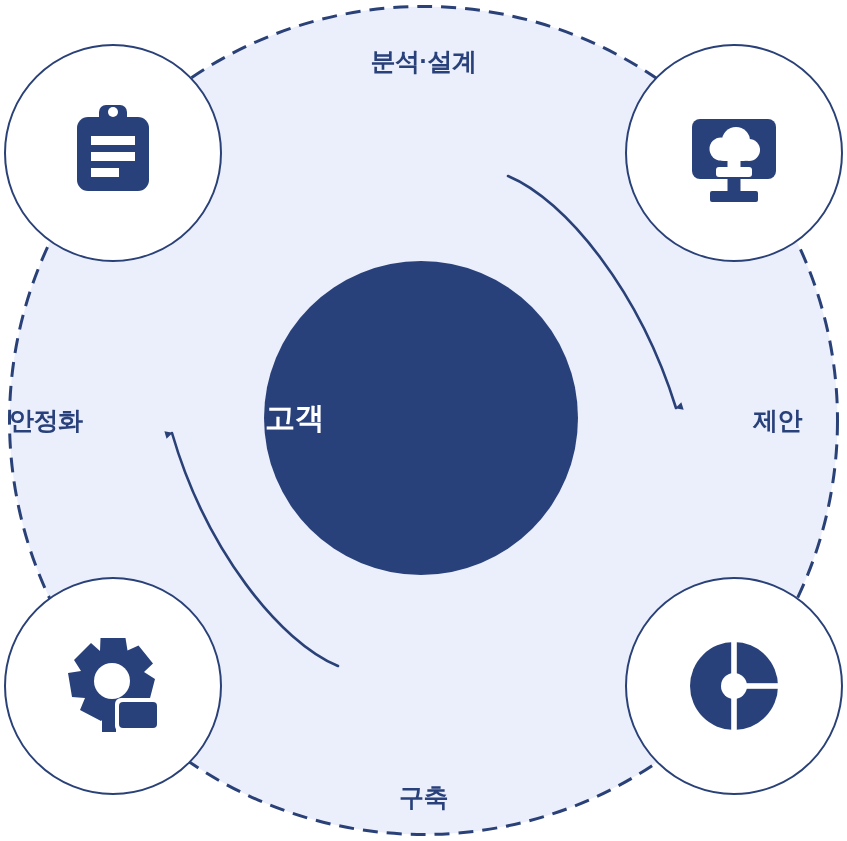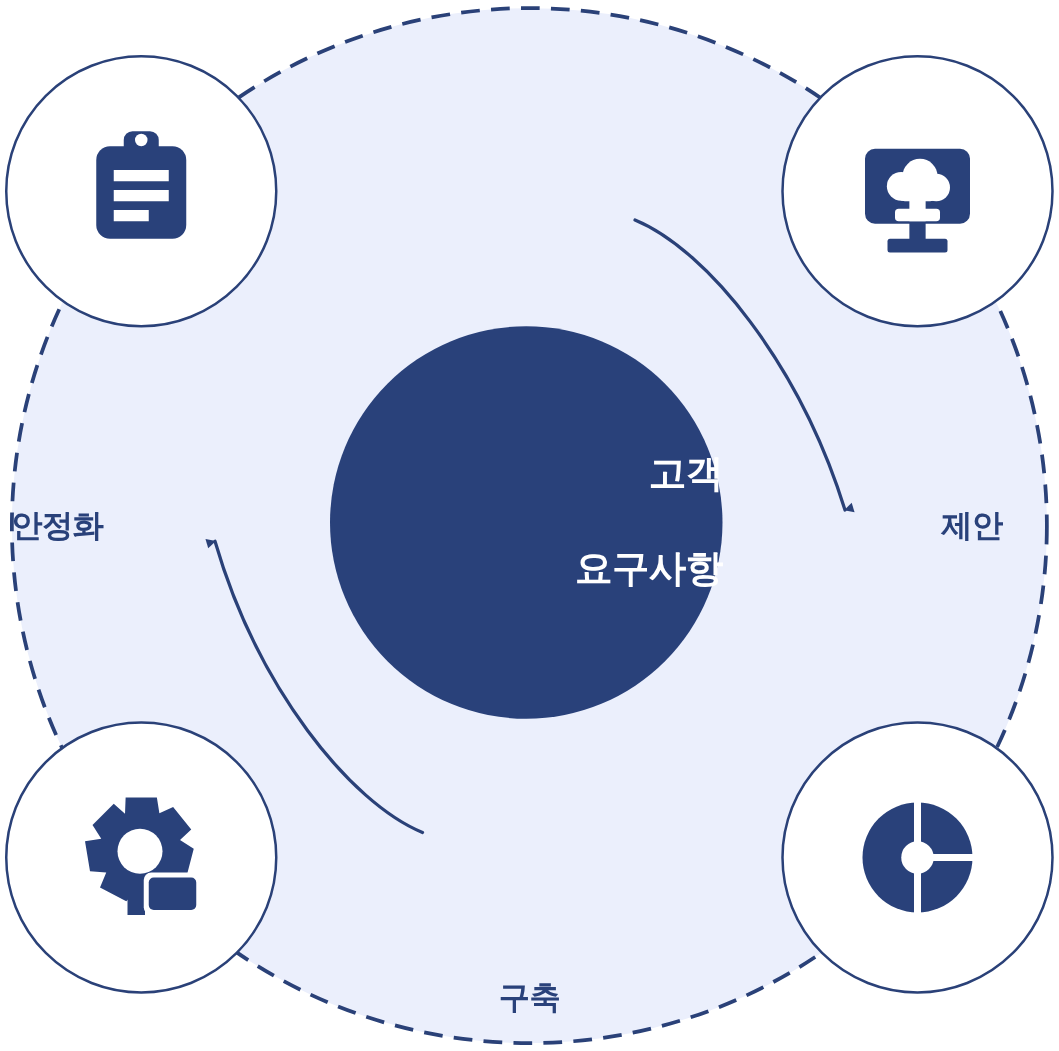--- a/index.html
+++ b/index.html
@@ -42,21 +42,21 @@
   #label-right  { top: 404px; left: 753px; }
 
   #center-text {
     position: absolute;
     left: 265px;
     top: 262px;
     width: 313px;
     height: 313px;
     display: flex;
     flex-direction: column;
-    align-items: flex-end;
+    align-items: flex-start;
     justify-content: center;
     color: #ffffff;
     font-weight: bold;
     font-size: 30px;
     line-height: 1.42;
     text-align: center;
     letter-spacing: -0.5px;
     user-select: none;
     pointer-events: none;
     gap: 33px;
@@ -165,23 +165,23 @@
     <g>
       <circle cx="113" cy="686" r="108" fill="#FFFFFF" stroke="#2A4178" stroke-width="2"></circle>
       <g transform="translate(53,626)">
         <rect x="0" y="0" width="120" height="120" fill="#29417A" mask="url(#mask-gear)"></rect>
       </g>
     </g>
   </svg>
 
   <div id="center-text">
     <span>고객</span>
-    <span>요구사항</span>
   </div>
 
+  <div class="stage-label" id="label-top">분석·설계</div>
 
   <div class="stage-label" id="label-right">제안</div>
 
   <div class="stage-label" id="label-bottom">구축</div>
 
   <div class="stage-label" id="label-left">안정화</div>
 
 </div>
 
 </body></html>

